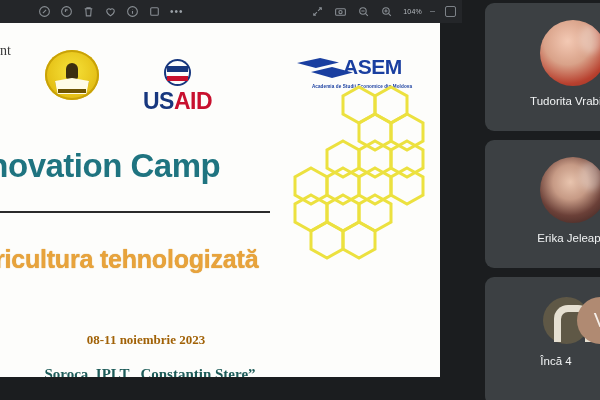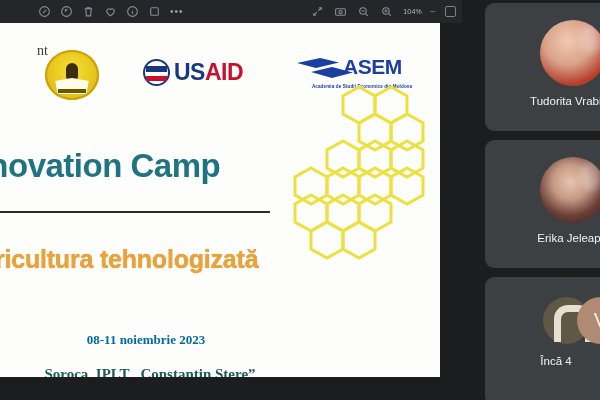--- a/index.html
+++ b/index.html
@@ -30,21 +30,21 @@
   }
 
   
   .slide {
     position:absolute; left:0; top:23px; width:440px; height:354px;
     background:#fdfdfb; overflow:hidden;
   }
   .slide-inner { position:absolute; inset:0; }
   .left-cut {
     position:absolute; left:0; top:20px;
-    font-size:14px; color:#3a3a3a; font-family:"Liberation Serif", serif;padding-left:37px;
+    font-size:14px; color:#3a3a3a; font-family:"Liberation Serif", serif;
   }
   .seal {
     position:absolute; left:45px; top:27px; width:54px; height:50px;
     border-radius:50%;
     background:radial-gradient(circle at 50% 42%, #f6e23a 0%, #e8c61c 55%, #d4a908 100%);
     box-shadow:inset 0 0 0 2px #c9a207;
     overflow:hidden;
   }
   .seal .seal-fig {
     position:absolute; left:50%; top:26%; transform:translateX(-50%);
@@ -54,21 +54,21 @@
     position:absolute; left:50%; top:56%; transform:translateX(-50%);
     width:34px; height:16px; background:#fffce8;
     clip-path:polygon(0% 18%, 50% 0%, 100% 18%, 92% 100%, 8% 100%);
     box-shadow:0 0 0 1px #8a6d06;
   }
   .seal .seal-bar {
     position:absolute; left:50%; top:78%; transform:translateX(-50%);
     width:28px; height:4px; background:#6e5403;
   }
 
-  .usaid { position:absolute; left:143px; top:36px; display:flex; align-items:center; gap:4px; }
+  .usaid { position:absolute; left:143px; top:36px; display:flex; align-items:center; gap:4px;flex-direction:column; }
   .usaid-mark {
     width:27px; height:27px; border-radius:50%;
     background:#fdfdfd; box-shadow:inset 0 0 0 2px #17377e;
     position:relative; overflow:hidden;
   }
   .usaid-mark:before {
     content:""; position:absolute; left:3px; top:7px; width:21px; height:6px;
     background:#17377e;
   }
   .usaid-mark:after {
@@ -105,21 +105,21 @@
     background:#2b2b2b;
   }
   .subtitle {
     position:absolute; left:-38px; top:222px; width:360px;
     font-size:25px; font-weight:bold; color:#e8a33b;
     letter-spacing:-.2px; white-space:nowrap;
     text-shadow:0 0 1px #c98a20;
   }
   .date {
     position:absolute; left:0; top:309px; width:292px; text-align:center;
-    font-size:13px; font-weight:bold; color:#0369a1;
+    font-size:13px; font-weight:bold; color:#a16207;
     font-family:"Liberation Serif", serif;
   }
   .venue {
     position:absolute; left:-30px; top:343px; width:360px; text-align:center;
     font-size:15px; font-weight:bold; color:#1d5b58;
     font-family:"Liberation Serif", serif; white-space:nowrap;
   }
 
   
   .sidebar { position:absolute; left:462px; top:0; width:138px; height:400px; background:#1b1d1f; }

